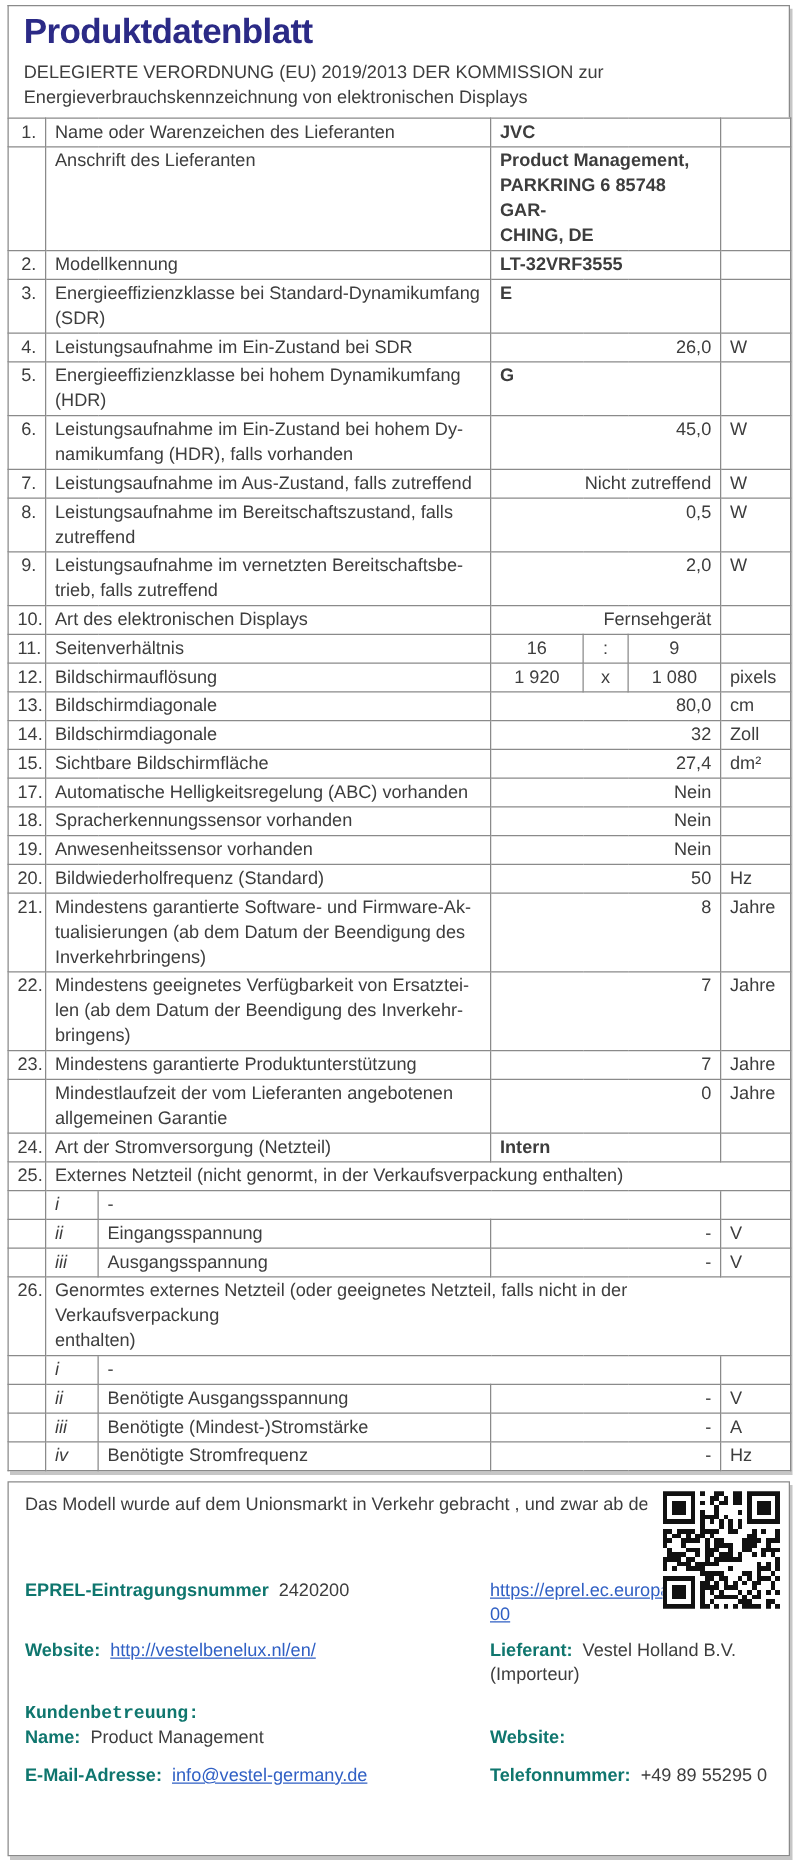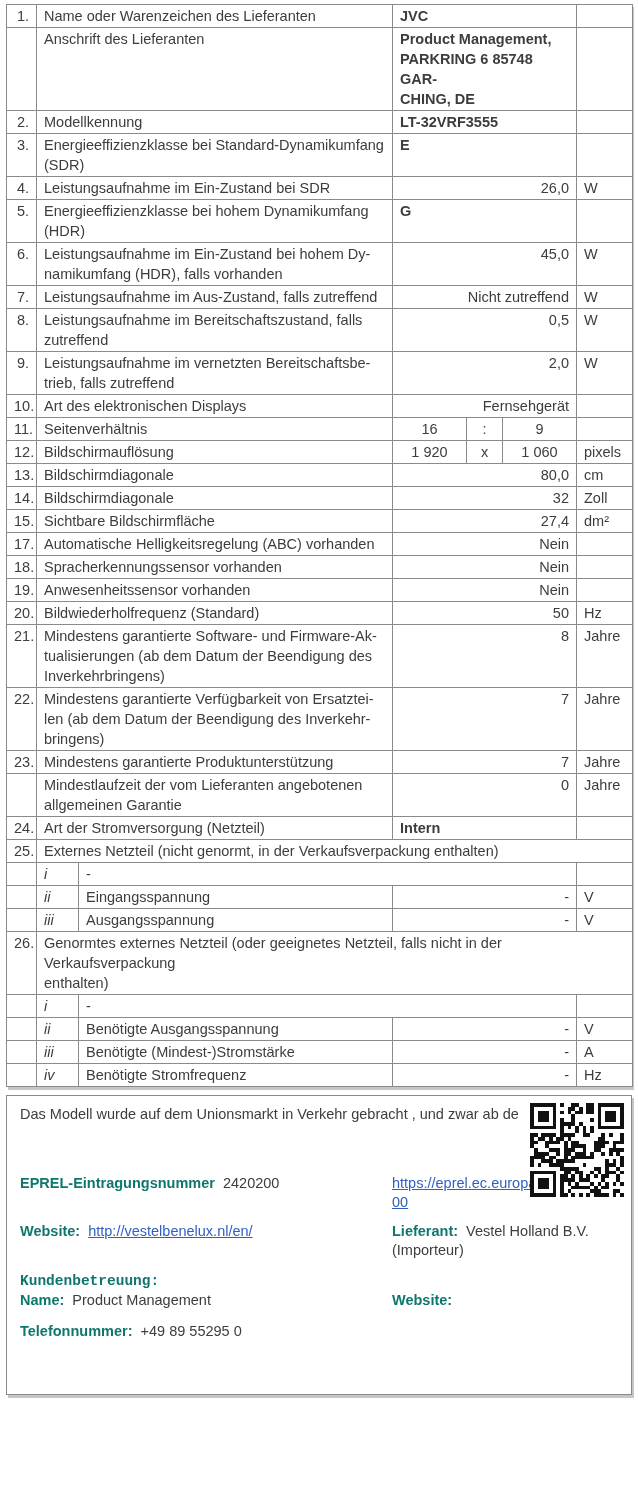--- a/index.html
+++ b/index.html
@@ -47,20 +47,27 @@
   .flabel{font-weight:bold;color:#0f766e;}
   .fval{margin-left:8px;}
   .lbl-gap{margin-left:8px;}
   a.lnk{color:#2f5fc4;text-decoration:underline;cursor:pointer;}
   .wraplink{display:inline-block;max-width:252px;word-break:break-all;}
 </style>
 </head>
 <body>
 
 <div class="sheet">
+  <div class="doc-header">
+    <h1>Produktdatenblatt</h1>
+    <div class="subtitle">
+      <div>DELEGIERTE VERORDNUNG (EU) 2019/2013 DER KOMMISSION zur</div>
+      <div>Energieverbrauchskennzeichnung von elektronischen Displays</div>
+    </div>
+  </div>
 
   <table class="pd">
     <colgroup>
       <col style="width:30px">
         <col style="width:42px">
         <col style="width:314px">
       <col style="width:74px">
         <col style="width:36px">
         <col style="width:74px">
         <col style="width:56px">
@@ -146,21 +153,21 @@
       <td class="vsplit">16</td>
       <td class="sep">:</td>
       <td class="vsplit">9</td>
       <td class="unit"></td>
     </tr>
     <tr>
       <td class="num">12.</td>
       <td class="lbl" colspan="2">Bildschirmauflösung</td>
       <td class="vsplit">1 920</td>
       <td class="sep">x</td>
-      <td class="vsplit">1 060</td>
+      <td class="vsplit">1 080</td>
       <td class="unit">pixels</td>
     </tr>
     <tr>
       <td class="num">13.</td>
       <td class="lbl" colspan="2">Bildschirmdiagonale</td>
       <td class="val" colspan="3">80,0</td>
       <td class="unit">cm</td>
     </tr>
     <tr>
       <td class="num">14.</td>
@@ -201,21 +208,21 @@
     <tr>
       <td class="num">21.</td>
       <td class="lbl pre" colspan="2">Mindestens garantierte Software- und Firmware-Ak-
 tualisierungen (ab dem Datum der Beendigung des
 Inverkehrbringens)</td>
       <td class="val" colspan="3">8</td>
       <td class="unit">Jahre</td>
     </tr>
     <tr>
       <td class="num">22.</td>
-      <td class="lbl pre" colspan="2">Mindestens garantierte Verfügbarkeit von Ersatztei-
+      <td class="lbl pre" colspan="2">Mindestens geeignetes Verfügbarkeit von Ersatztei-
 len (ab dem Datum der Beendigung des Inverkehr-
 bringens)</td>
       <td class="val" colspan="3">7</td>
       <td class="unit">Jahre</td>
     </tr>
     <tr>
       <td class="num">23.</td>
       <td class="lbl" colspan="2">Mindestens garantierte Produktunterstützung</td>
       <td class="val" colspan="3">7</td>
       <td class="unit">Jahre</td>
@@ -651,17 +658,20 @@
     <div>
       <span class="flabel">Name:</span><span class="fval">Product Management</span>
     </div>
     <div>
       <span class="flabel">Website:</span>
     </div>
   </div>
 
   <div class="frow r-email">
     <div>
+      <span class="flabel">E-Mail-Adresse:</span><a class="lnk lbl-gap">info@vestel-germany.de</a>
+    </div>
+    <div>
       <span class="flabel">Telefonnummer:</span><span class="fval">+49 89 55295 0</span>
     </div>
   </div>
 
 </div>
 
 </body></html>

